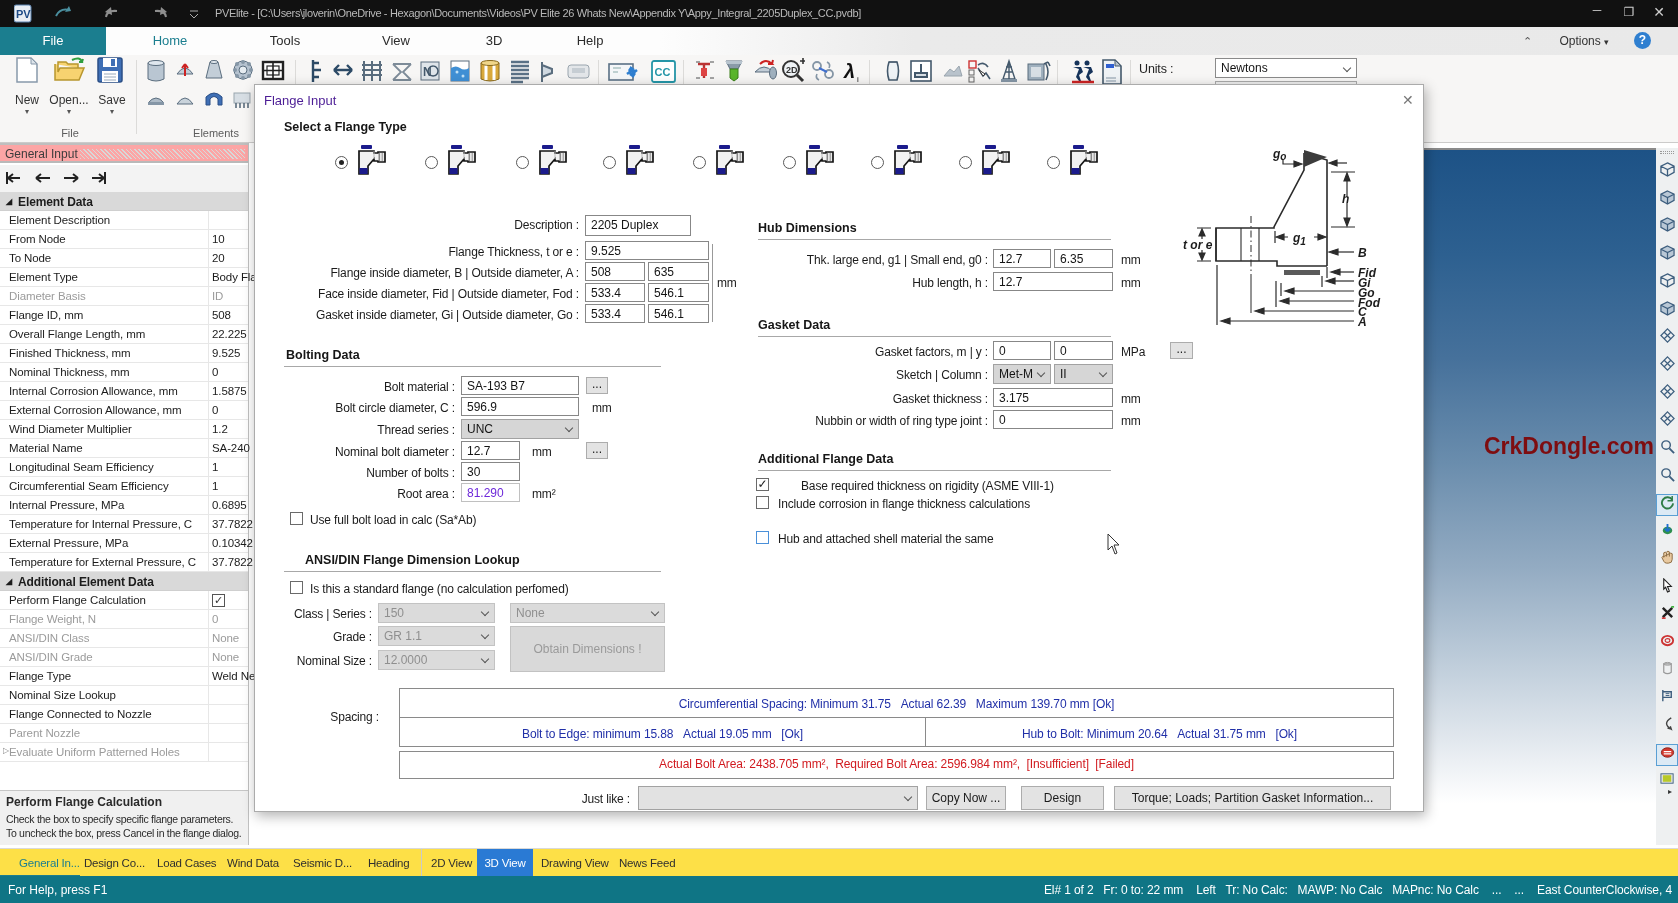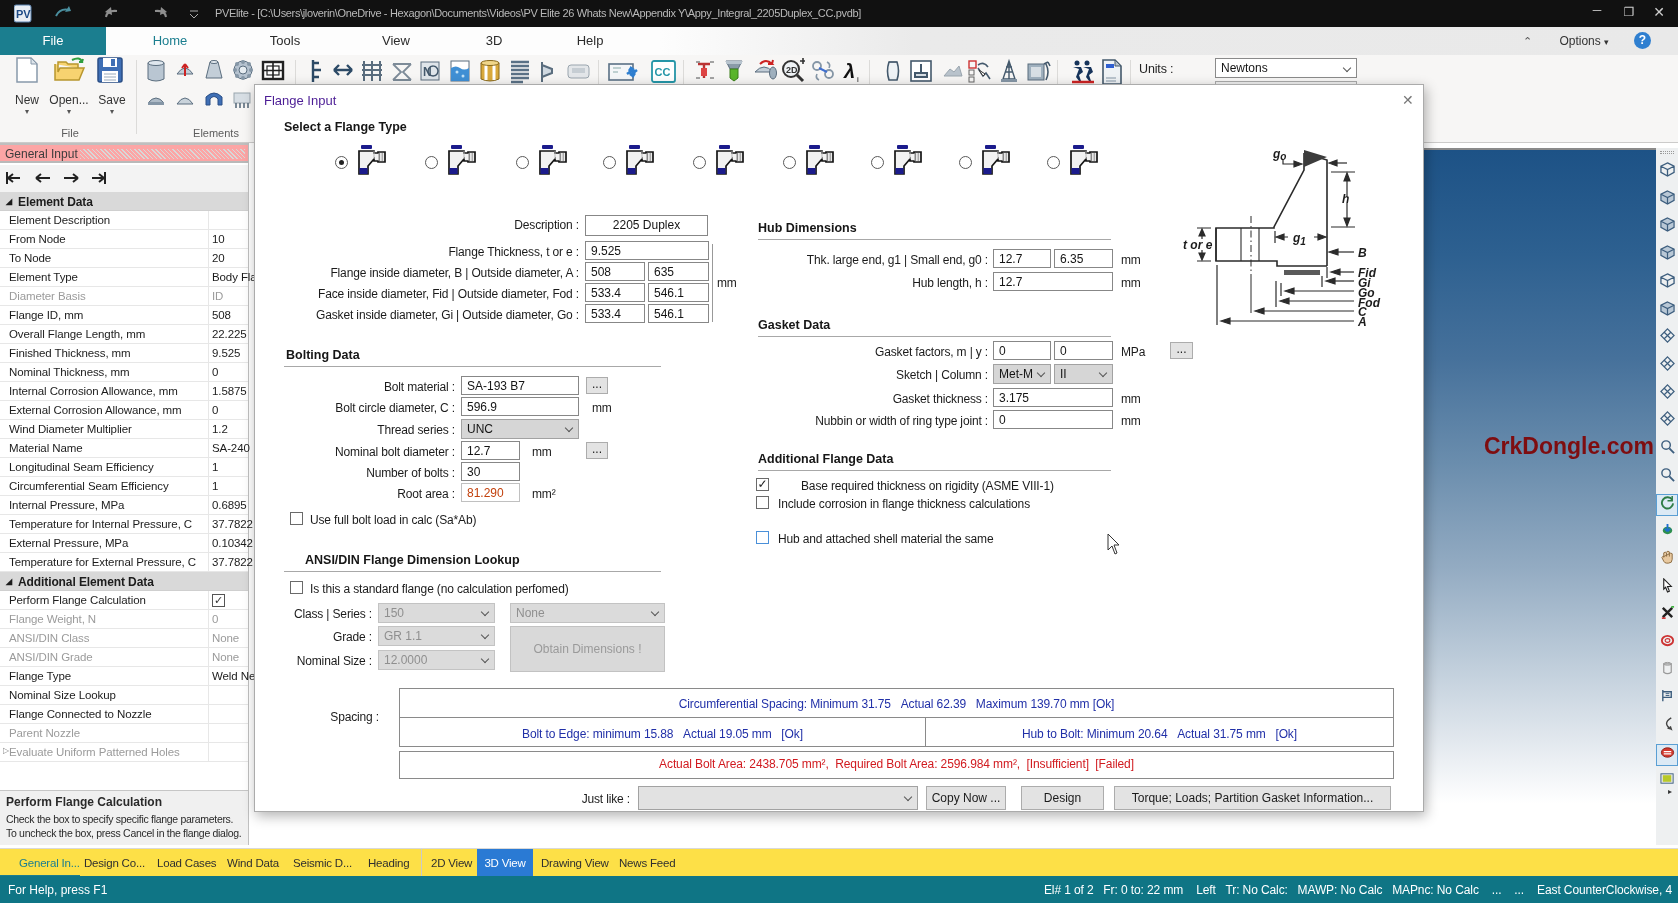--- a/index.html
+++ b/index.html
@@ -50,21 +50,21 @@
   .rt { position:absolute; left:0; width:22px; height:22px; line-height:22px; }
 
   
   #dialog { left:254px; top:84px; width:1170px; height:728px; background:#ffffff; border:1px solid #ababab; box-shadow:2px 4px 12px rgba(0,0,0,0.3); font-size:12px; color:#1b1b1b; }
   #dialog .dlgtitle { position:absolute; left:9px; top:8px; color:#4c1d95; font-size:13px; }
   #dialog .dlgx { position:absolute; left:1147px; top:7px; color:#777; font-size:14px; }
   .sechead { position:absolute; font-weight:bold; font-size:12.5px; color:#161616; white-space:nowrap; }
   .hr { position:absolute; height:1px; background:#a8a8a8; }
   .lbl { position:absolute; white-space:nowrap; color:#1b1b1b; font-size:12px; letter-spacing:-0.15px;}
   .fld { position:absolute; border:1px solid #878787; background:#fff; font-size:12px; color:#141414; padding:2px 5px 0; white-space:nowrap; overflow:hidden; }
-  .fld.dis { color:#c2410c; border-color:#c0c0c0; }
+  .fld.dis { color:#6d28d9; border-color:#c0c0c0; }
   .combo { position:absolute; border:1px solid #a2a2a2; background:#d6d6d6; font-size:12px; color:#141414; padding:2px 5px 0; white-space:nowrap; }
   .combo .car { position:absolute; right:6px; top:5px; width:6px; height:6px; border-left:1.5px solid #555; border-bottom:1.5px solid #555; transform:rotate(-45deg); font-size:0; }
   .combo.dis { color:#8f8f8f; background:#dbdbdb; border-color:#c3c3c3; }
   .btn { position:absolute; border:1px solid #acacac; background:#e3e3e3; font-size:12px; color:#1b1b1b; text-align:center; }
   .chk { position:absolute; width:13px; height:13px; border:1px solid #6a6a6a; background:#fff; font-size:12px; line-height:11px; text-align:center; color:#222;}
   .unit { position:absolute; font-size:12px; color:#1b1b1b; white-space:nowrap; letter-spacing:-0.15px;}
   .bluet { color:#2130a8; font-size:12px; letter-spacing:-0.1px;}
   .redt { color:#d11a1f; font-size:12px; letter-spacing:-0.1px;}
 
   
@@ -660,21 +660,21 @@
    <rect x="4" y="1" width="11" height="4" rx="1" fill="#1b1b8c"></rect>
    <path d="M2 7 L17 7 L17 9 L21 9 L21 8 L28 8 L28 18 L21 18 L21 17 L17 17 L17 15 L11 22 L11 30 L2 30 Z" fill="#f2f2f2" stroke="#151515" stroke-width="1.7"></path>
    <path d="M17 7 L17 15" stroke="#bbb" stroke-width="1"></path>
    <rect x="21.5" y="9" width="1.6" height="8" fill="#888"></rect>
    <rect x="24.5" y="9" width="1.6" height="8" fill="#aaa"></rect>
    <rect x="2.5" y="24" width="8" height="6" fill="#1b1b8c"></rect>
   </svg>
     </div>
 
   <div class="lbl" style="right:844px;top:133px;">Description :</div>
-  <div class="fld" style="left:330px;top:130px;width:123px;height:21px;text-align:center;">2205 Duplex</div>
+  <div class="fld" style="left:330px;top:130px;width:106px;height:21px;">2205 Duplex</div>
 
   <div class="lbl" style="right:844px;top:160px;">Flange Thickness, t or e :</div>
   <div class="fld" style="left:330px;top:156px;width:124px;height:19px;">9.525</div>
 
   <div class="lbl" style="right:844px;top:181px;">Flange inside diameter, B | Outside diameter, A :</div>
   <div class="fld" style="left:330px;top:177px;width:60px;height:19px;">508</div>
   <div class="fld" style="left:393px;top:177px;width:61px;height:19px;">635</div>
 
   <div class="lbl" style="right:844px;top:202px;">Face inside diameter, Fid | Outside diameter, Fod :</div>
   <div class="fld" style="left:330px;top:198px;width:60px;height:19px;">533.4</div>

